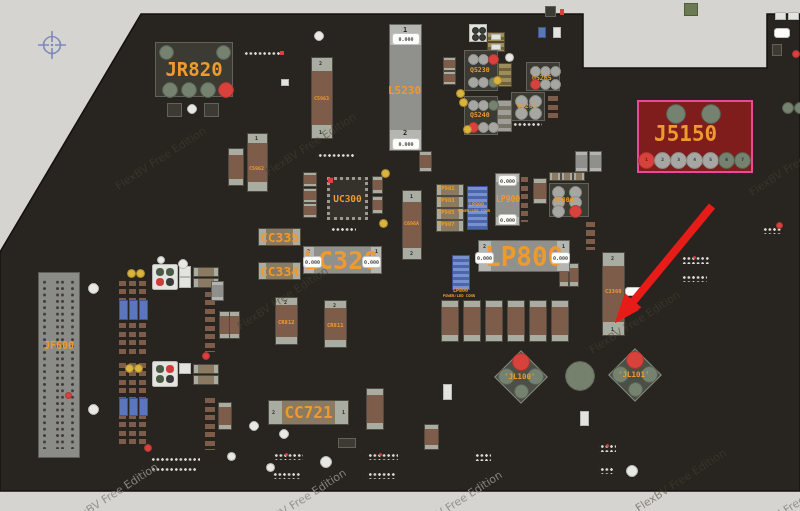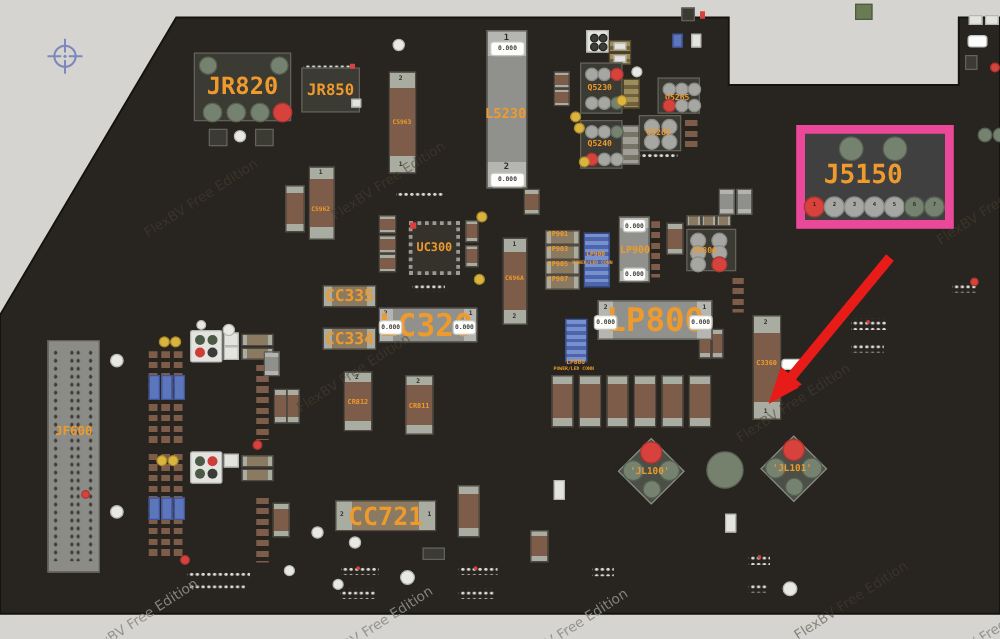--- a/index.html
+++ b/index.html
@@ -2,21 +2,21 @@
 <html><head>
 <meta charset="utf-8">
 <style>
   html,body{margin:0;padding:0;background:#d5d4d1}
   #stage{position:relative;width:800px;height:511px;background:#d5d4d1;overflow:hidden;
          font-family:"DejaVu Sans Mono",monospace}
   .a{position:absolute}
   .cen{display:flex;align-items:center;justify-content:center}
   .lbl{color:#ee9a2d;font-weight:700;line-height:1;white-space:nowrap;font-family:"DejaVu Sans Mono",monospace}
   .icdark{background:#3b3a33;border:1px solid #62615a}
-  .icdark2{background:#404040;border:7px solid #ec4899}
+  .icdark2{background:#7f1d1d;border:2px solid #ec4899}
   .pad{border-radius:50%}
   .pgreen{background:#75826f;border:1px solid #565f52}
   .pgray{background:#a6a6a3;border:1px solid #8b8b88}
   .pred{background:#d8423d;border:1px solid #a93531}
   .pdark{background:#3c3c38;border:1px solid #23231f}
   .capv{background:linear-gradient(180deg,#a9aca1 0 16%,#7d5c49 16% 84%,#a9aca1 84% 100%);border:1px solid #4f4a42}
   .caph{background:linear-gradient(90deg,#a9aca1 0 16%,#8a7a62 16% 84%,#a9aca1 84% 100%);border:1px solid #4f4a42}
   .capg{background:linear-gradient(180deg,#b3b3b0 0 18%,#8f8f8b 18% 82%,#b3b3b0 82% 100%);border:1px solid #5f5f5a}
   .indh{background:linear-gradient(90deg,#b5b5b2 0 13%,#90908c 13% 87%,#b5b5b2 87% 100%);border:1px solid #66665f}
   .indv{background:linear-gradient(180deg,#b5b5b2 0 16%,#90908c 16% 84%,#b5b5b2 84% 100%);border:1px solid #66665f}
@@ -73,23 +73,20 @@
     <div class="a pad pgreen" style="left:25px;top:39px;width:14px;height:14px"></div>
     <div class="a pad pgreen" style="left:44px;top:39px;width:14px;height:14px"></div>
     <div class="a pad pred" style="left:62px;top:39px;width:14px;height:14px"></div>
   </div>
   <div class="a icdark" style="left:167px;top:103px;width:13px;height:12px;z-index:3"></div>
   <div class="a icdark" style="left:204px;top:103px;width:13px;height:12px;z-index:3"></div>
   <div class="a tp" style="left:187px;top:104px;width:8px;height:8px;z-index:3"></div>
 
   <div class="a dots" style="left:243px;top:50px;width:37px;height:6px;z-index:3"></div>
   <div class="a" style="left:280px;top:51px;width:4px;height:4px;background:#d8423d;z-index:4"></div>
-  <div class="a icdark cen" style="left:241px;top:54px;width:45px;height:34px;z-index:3">
-    <span class="lbl" style="font-size:12.5px">JR850</span>
-  </div>
   <div class="a wht" style="left:281px;top:79px;width:6px;height:5px;z-index:3"></div>
 
   <div class="a capv" style="left:311px;top:57px;width:20px;height:80px;z-index:3">
     <span class="pin" style="left:7px;top:3px">2</span>
     <span class="pin" style="left:7px;bottom:3px">1</span>
     <span class="lbl a" style="font-size:5px;left:2px;top:38px">C5963</span>
   </div>
   <div class="a capv" style="left:247px;top:133px;width:19px;height:57px;z-index:3">
     <span class="pin" style="left:7px;top:2px">1</span>
     <span class="lbl a" style="font-size:5px;left:1px;top:32px">C5962</span>
@@ -326,21 +323,21 @@
   <div class="a pad pred" style="left:626px;top:351px;width:16px;height:16px;z-index:4"></div>
   <div class="a pad pgreen" style="left:612px;top:366px;width:15px;height:15px;z-index:4"></div>
   <div class="a pad pgreen" style="left:641px;top:366px;width:15px;height:15px;z-index:4"></div>
   <div class="a pad pgreen" style="left:628px;top:382px;width:13px;height:13px;z-index:4"></div>
   <span class="lbl a" style="font-size:7.5px;left:618px;top:371px;z-index:5">'JL101'</span>
 
 
   <div class="a caph cen" style="left:268px;top:400px;width:79px;height:23px;z-index:3">
     <span class="pin" style="left:3px;top:9px">2</span>
     <span class="pin" style="right:3px;top:9px">1</span>
-    <span class="lbl" style="font-size:20px">CC721</span>
+    <span class="lbl" style="font-size:16px">CC721</span>
   </div>
   <div class="a capv" style="left:366px;top:388px;width:16px;height:40px;z-index:3"></div>
   <div class="a capv" style="left:424px;top:424px;width:13px;height:24px;z-index:3"></div>
   <div class="a icdark" style="left:338px;top:438px;width:16px;height:8px;z-index:3"></div>
   <div class="a wht" style="left:443px;top:384px;width:7px;height:14px;z-index:3"></div>
   <div class="a tp" style="left:320px;top:456px;width:10px;height:10px;z-index:3"></div>
   <div class="a tp" style="left:626px;top:465px;width:10px;height:10px;z-index:3"></div>
 
   <div class="a dots red" style="left:273px;top:452px;width:30px;height:8px;z-index:3"></div>
   <div class="a dots" style="left:272px;top:471px;width:28px;height:8px;z-index:3"></div>

